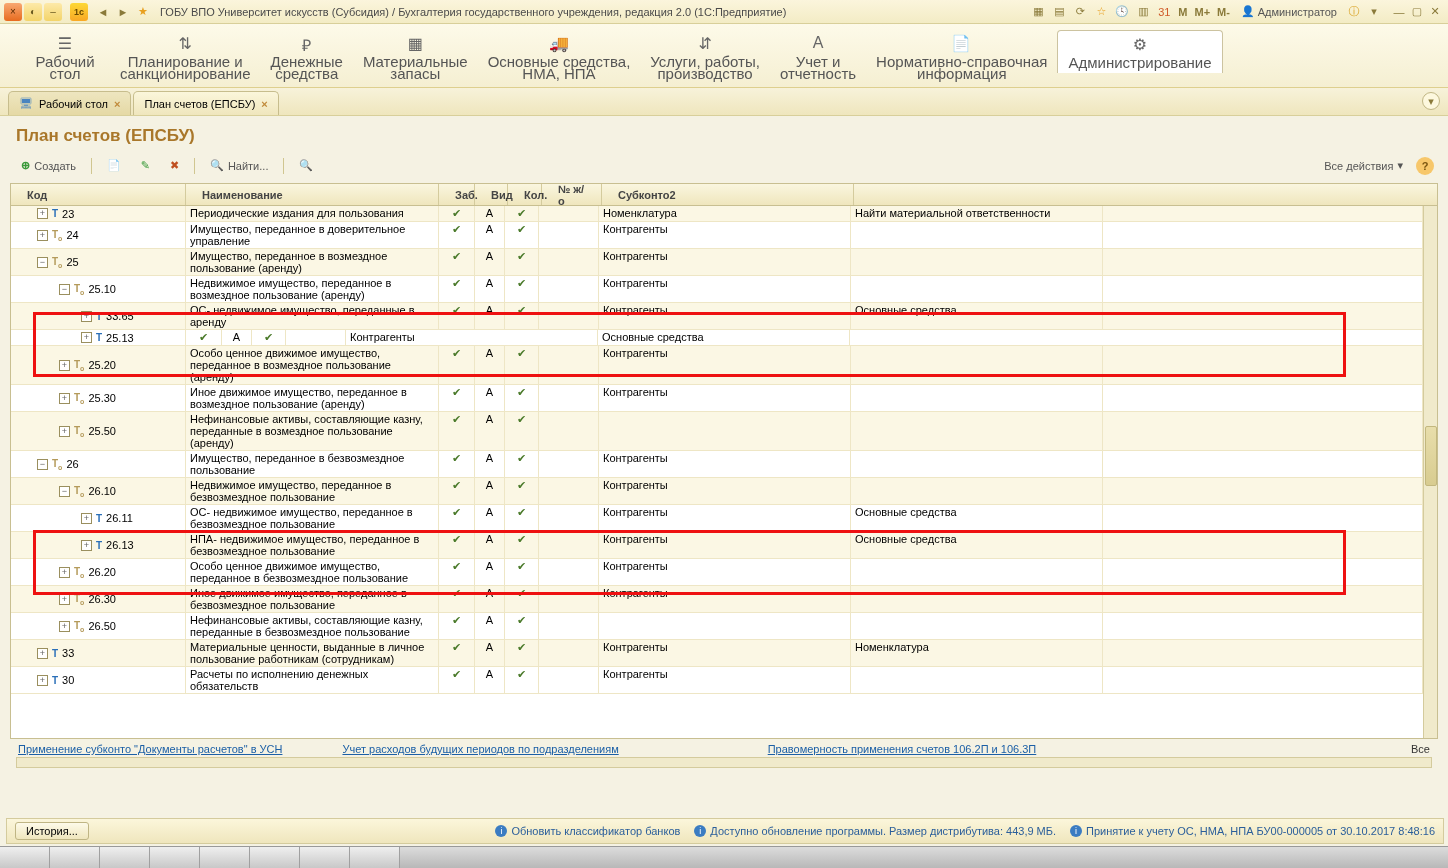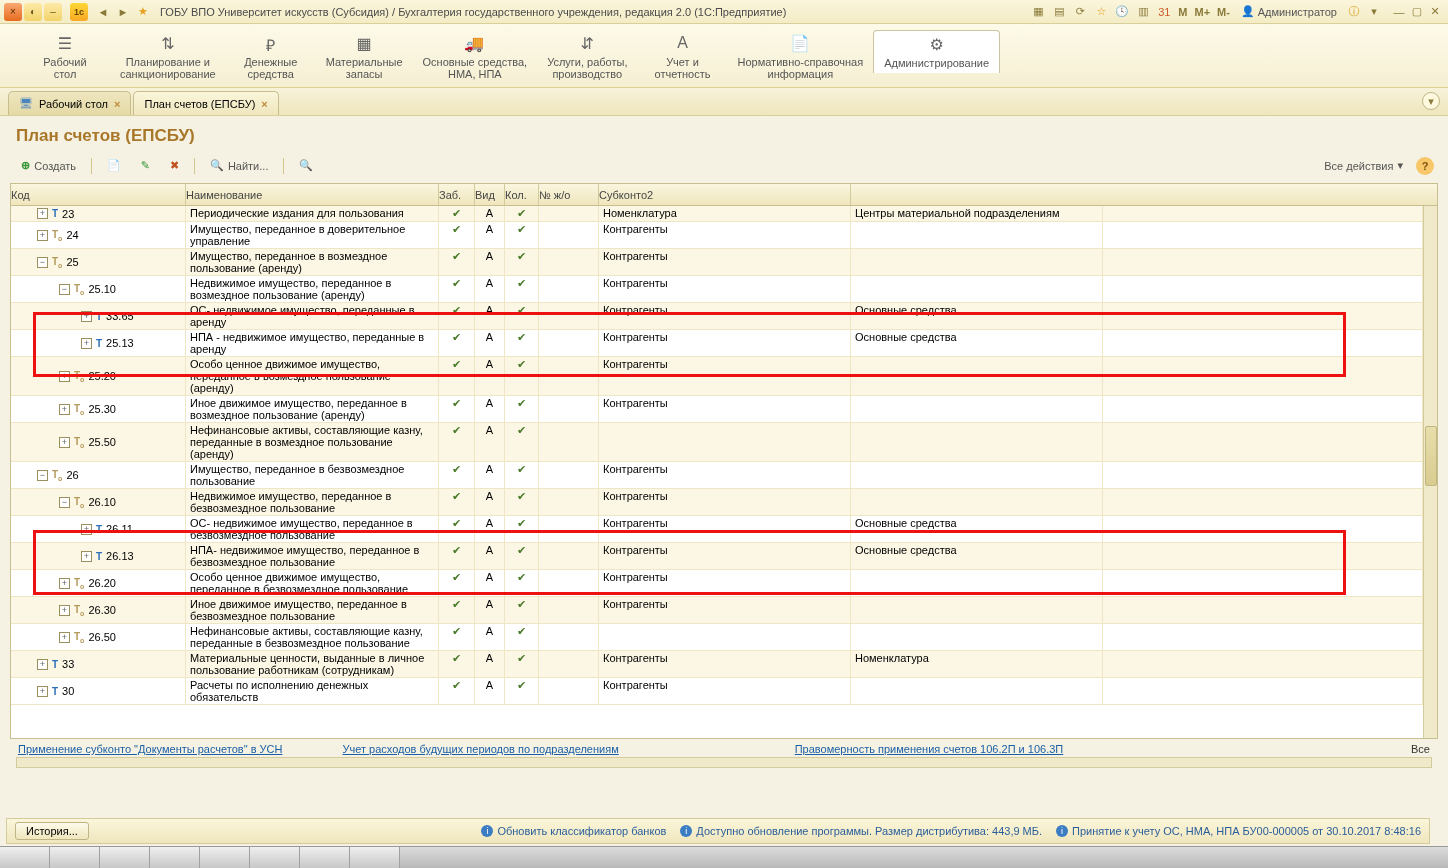--- a/index.html
+++ b/index.html
@@ -15,41 +15,41 @@
   .tb-title { margin-left: 8px; color: #4a4a4a; }
   .tb-right { margin-left: auto; display: flex; align-items: center; gap: 3px; }
   .tb-icon { width: 18px; height: 18px; display:flex; align-items:center; justify-content:center; font-size:11px; color:#8a7a3a; cursor:pointer; border-radius:2px;}
   .tb-mem { font-weight:bold; font-size:11px; color:#8a7a3a; padding:0 2px; cursor:pointer;}
   .tb-user { display:flex; align-items:center; gap:3px; color:#555; margin:0 6px; }
   .tb-win { display:flex; gap:0; margin-left:4px;}
 
   .main-toolbar { height: 64px; background: linear-gradient(#fdfae9,#f5efd2); border-bottom: 1px solid #decf8e; display: flex; align-items: flex-start; padding: 6px 20px 0; gap: 0; }
   .mt-item { display:flex; flex-direction:column; align-items:center; min-width:90px; text-align:center; padding:4px 10px; cursor:pointer; color:#555; }
   .mt-icon { font-size:16px; color:#666; height:20px; }
-  .mt-label { font-size:11px; line-height:12px; margin-top:2px; }
+  .mt-label { font-size:15px; line-height:12px; margin-top:2px; }
   .mt-item.selected { background:#fff; border:1px solid #ccc3a0; border-bottom:none; border-radius:4px 4px 0 0; }
 
   .tabs-bar { height: 28px; background: linear-gradient(#f7f2da,#efe6bd); border-bottom:1px solid #d8cf9a; display:flex; align-items:flex-end; padding:0 8px; position:relative;}
   .tab { display:flex; align-items:center; gap:6px; padding:4px 10px; margin-right:2px; border:1px solid #c7bd8d; border-bottom:none; border-radius:5px 5px 0 0; background:linear-gradient(#fbf6db,#efe6bd); cursor:pointer; height:24px;}
   .tab.inactive { background:linear-gradient(#eee6c0,#e5d9a5); }
   .tab-close { color:#c08a3a; font-weight:bold; cursor:pointer; }
   .tab-collapse { position:absolute; right:8px; top:4px; width:18px; height:18px; border:1px solid #c0b684; border-radius:50%; background:#fdf8de;display:flex;align-items:center;justify-content:center;color:#8a7a3a;cursor:pointer;}
 
   .content { padding: 6px 10px 0; }
   .page-title { color:#a9772a; font-size:17px; font-weight:bold; margin:4px 0 8px 6px; }
 
   .action-bar { display:flex; align-items:center; gap:6px; padding:2px 4px 8px 4px; }
   .act-btn { display:flex; align-items:center; gap:4px; padding:2px 6px; border:1px solid transparent; border-radius:3px; cursor:pointer; color:#555;}
   .act-sep { width:1px; height:16px; background:#d0c690; margin:0 2px;}
   .act-spacer { flex:1; }
   .act-help { width:18px;height:18px;border-radius:50%;background:#f7c76a;color:#7a5510;font-weight:bold;display:flex;align-items:center;justify-content:center;cursor:pointer;}
 
   .grid-wrap { border:1px solid #c8bf91; background:#fff; height:556px; position:relative; }
   .grid-head { display:flex; background:linear-gradient(#faf6df,#efe6bd); border-bottom:1px solid #c8bf91; height:22px; font-weight:normal; color:#444; }
-  .gh-cell { border-right:1px solid #d4cb9d; padding:3px 0; display:flex; align-items:center; }
+  .gh-cell { border-right:1px solid #d4cb9d; padding:3px 16px; display:flex; align-items:center;font-weight:bold; }
   .gh-code { width:175px; } .gh-name { width:253px; } .gh-zab{width:36px;} .gh-vid{width:30px;} .gh-kol{width:34px;} .gh-nzo{width:60px;}
   .gh-sub1{width:252px;} .gh-sub2{width:252px;text-align:center;} .gh-sub3{flex:1;margin-top:36px;}
   .grid-body { position:absolute; top:22px; left:0; right:14px; bottom:0; overflow:hidden; }
   .grow { display:flex; border-bottom:1px solid #eee6c5; min-height:15px; align-items:stretch; }
   .grow.odd { background:#fbf7e4; }
   .grow.even { background:#fff; }
   .gc { border-right:1px solid #eee6c5; padding:1px 4px; display:flex; align-items:flex-start; }
   .gc-code { width:175px; display:flex; align-items:center; gap:4px; }
   .gc-name { width:253px; } .gc-zab{width:36px;justify-content:center;} .gc-vid{width:30px;justify-content:center;} .gc-kol{width:34px;justify-content:center;}
   .gc-nzo{width:60px;} .gc-sub1{width:252px;} .gc-sub2{width:252px;} .gc-sub3{flex:1;}
@@ -62,21 +62,21 @@
   .scroll-thumb { position:absolute; left:1px; width:12px; height:60px; top:220px; background:linear-gradient(#e8deab,#d8cc90); border:1px solid #c2b77e; border-radius:2px;}
 
   .red-overlay { position:absolute; border:3px solid #e11; pointer-events:none; z-index:5; }
 
   .links { display:flex; gap:60px; padding:4px 8px 0; }
   .links a { color:#1b5fa6; text-decoration:underline; cursor:pointer; }
   .links .r { margin-left:auto; color:#333; text-decoration:none; }
 
   .hscroll { height:11px; background:#f0eacb; border:1px solid #d4cb9d; margin:2px 6px;}
 
-  .footer { position:absolute; left:6px; right:18px; bottom:24px; display:flex; align-items:center; padding:3px 8px; background:linear-gradient(#fbf6db,#efe6bd); border:1px solid #d4cb9d;}
+  .footer { position:absolute; left:6px; right:4px; bottom:24px; display:flex; align-items:center; padding:3px 8px; background:linear-gradient(#fbf6db,#efe6bd); border:1px solid #d4cb9d;}
   .footer .hist { padding:2px 10px; border:1px solid #bfb584; background:linear-gradient(#fdfae9,#efe6bd); border-radius:3px; cursor:pointer;}
   .footer .msg { margin-left:auto; color:#2a5e9a; display:flex; gap:14px; }
   .footer .msg span { display:flex; align-items:center; gap:4px;}
   .info-i { width:12px;height:12px;border-radius:50%;background:#3b7cc2;color:#fff;font-size:9px;display:flex;align-items:center;justify-content:center;}
 
   .taskbar { position:absolute; left:0; right:0; bottom:0; height:22px; background:linear-gradient(#dcdcdc,#b8b8b8); border-top:1px solid #999; display:flex;}
   .taskbar .tbk { width:50px; height:100%; border-right:1px solid #a0a0a0; background:linear-gradient(#efefef,#c8c8c8);}
 </style>
 </head>
 <body>
@@ -228,21 +228,21 @@
           <div class="gc gc-name">Периодические издания для пользования</div>
           <div class="gc gc-zab">
             <span class="check">✔</span>
           </div>
           <div class="gc gc-vid">А</div>
           <div class="gc gc-kol">
             <span class="check">✔</span>
           </div>
           <div class="gc gc-nzo"></div>
           <div class="gc gc-sub1">Номенклатура</div>
-          <div class="gc gc-sub2">Центры материальной подразделениям</div>
+          <div class="gc gc-sub2">Найти материальной ответственности</div>
           <div class="gc gc-sub3"></div>
         </div>
         <div class="grow even">
           <div class="gc gc-code">
             <span class="tree-sp" style="width:18px"></span>
             <span class="tree-exp">+</span>
             <span class="tico off">T<sub style="font-size:7px;">o</sub></span>
             <span>24</span>
           </div>
           <div class="gc gc-name">Имущество, переданное в доверительное управление</div>
@@ -318,21 +318,20 @@
           <div class="gc gc-sub2">Основные средства</div>
           <div class="gc gc-sub3"></div>
         </div>
         <div class="grow even">
           <div class="gc gc-code">
             <span class="tree-sp" style="width:62px"></span>
             <span class="tree-exp">+</span>
             <span class="tico ">T</span>
             <span>25.13</span>
           </div>
-          <div class="gc gc-name">НПА - недвижимое имущество, переданные в аренду</div>
           <div class="gc gc-zab">
             <span class="check">✔</span>
           </div>
           <div class="gc gc-vid">А</div>
           <div class="gc gc-kol">
             <span class="check">✔</span>
           </div>
           <div class="gc gc-nzo"></div>
           <div class="gc gc-sub1">Контрагенты</div>
           <div class="gc gc-sub2">Основные средства</div>
@@ -582,21 +581,21 @@
     <div class="scroll-v">
       <div class="scroll-thumb"></div>
     </div>
     <div class="red-overlay" style="left:22px; top:128px; width:1313px; height:65px;"></div>
     <div class="red-overlay" style="left:22px; top:346px; width:1313px; height:65px;"></div>
   </div>
 
   <div class="links">
     <a>Применение субконто "Документы расчетов" в УСН</a>
     <a>Учет расходов будущих периодов по подразделениям</a>
-    <a style="margin-left:116px;">Правомерность применения счетов 106.2П и 106.3П</a>
+    <a style="margin-left:89px;">Правомерность применения счетов 106.2П и 106.3П</a>
     <a class="r">Все</a>
   </div>
 
   <div class="hscroll"></div>
 </div>
 
 <div class="footer">
   <div class="hist">История...</div>
   <div class="msg">
     <span>

